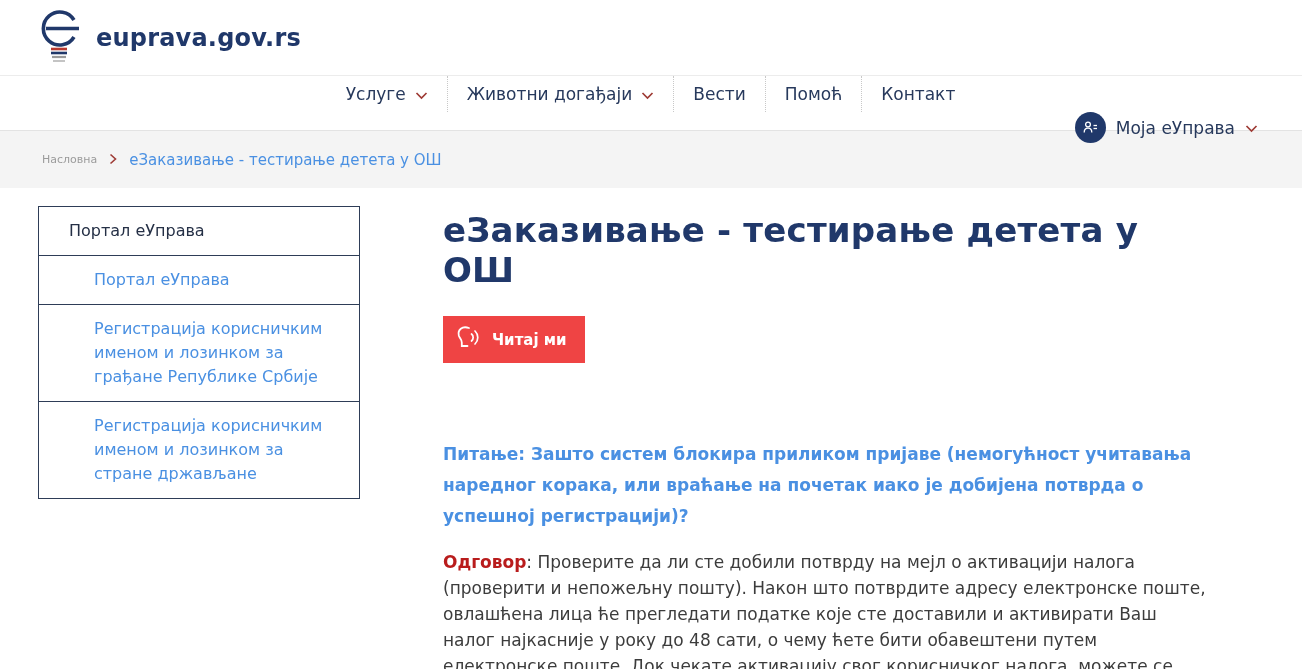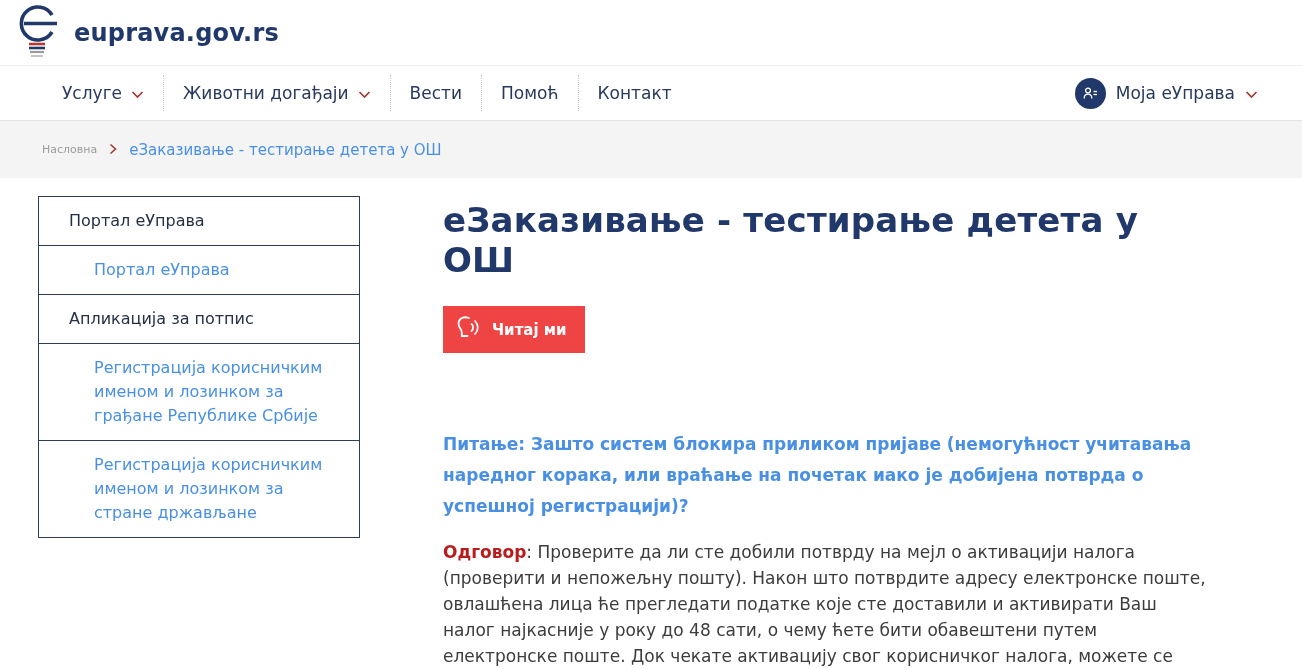--- a/index.html
+++ b/index.html
@@ -1,27 +1,27 @@
 <!DOCTYPE html>
 <html><head>
 <meta charset="utf-8">
 <style>
   * { margin: 0; padding: 0; box-sizing: border-box; }
   html, body { width: 1302px; height: 669px; overflow: hidden; background: #fff;
     font-family: "DejaVu Sans", "Liberation Sans", sans-serif; }
 
   
-  .header { height: 66px; display: flex; align-items: center; padding-left: 16px;
+  .header { height: 76px; display: flex; align-items: center; padding-left: 38px;
     background: #fff; border-bottom: 1px solid #ececec; }
   .logo { display: flex; align-items: center; gap: 14px; cursor: pointer; }
   .logo-text { font-size: 24px; font-weight: bold; color: #20386a; letter-spacing: 0.2px; }
 
   
   .navbar { height: 55px; display: flex; align-items: center; background: #fff;
-    border-bottom: 1px solid #e3e3e3; padding: 0 44px 0 62px; }
+    border-bottom: 1px solid #e3e3e3; padding: 0 44px 0 62px; flex-direction: column; }
   .nav-items { display: flex; align-items: center; }
   .nav-item { display: flex; align-items: center; gap: 9px; padding: 0 19px;
     font-size: 17px; color: #27395c; cursor: pointer; text-decoration: none; white-space: nowrap; }
   .nav-item:first-child { padding-left: 0; }
   .nav-sep { border-left: 1px dotted #c8c8c8; height: 36px; }
   .nav-right { margin-left: auto; display: flex; align-items: center; gap: 10px; cursor: pointer; }
   .account-circle { width: 31px; height: 31px; border-radius: 50%; background: #20386a;
     display: flex; align-items: center; justify-content: center; }
   .account-label { font-size: 17px; color: #27395c; }
 
@@ -128,21 +128,20 @@
         <path d="M1.5 1.5 L6.5 6 L1.5 10.5" fill="none" stroke="#9e3b35" stroke-width="1.6"></path>
       </svg>
   </span>
   <a class="crumb-current">еЗаказивање - тестирање детета у ОШ</a>
 </div>
 
 <div class="content">
   <div class="sidebar" id="sidebar-list">
       <div class="side-item side-cat">Портал еУправа</div>
       <div class="side-item side-link">Портал еУправа</div>
-      <div class="side-item side-cat">Апликација за потпис</div>
       <div class="side-item side-link">Регистрација корисничким именом и лозинком за грађане Републике Србије</div>
       <div class="side-item side-link">Регистрација корисничким именом и лозинком за стране држављане</div>
     </div>
 
   <div class="main">
     <h1 class="page-title">еЗаказивање - тестирање детета у ОШ</h1>
 
     <button class="read-btn">
       <span>
         <svg width="27" height="27" viewBox="0 0 27 27">

